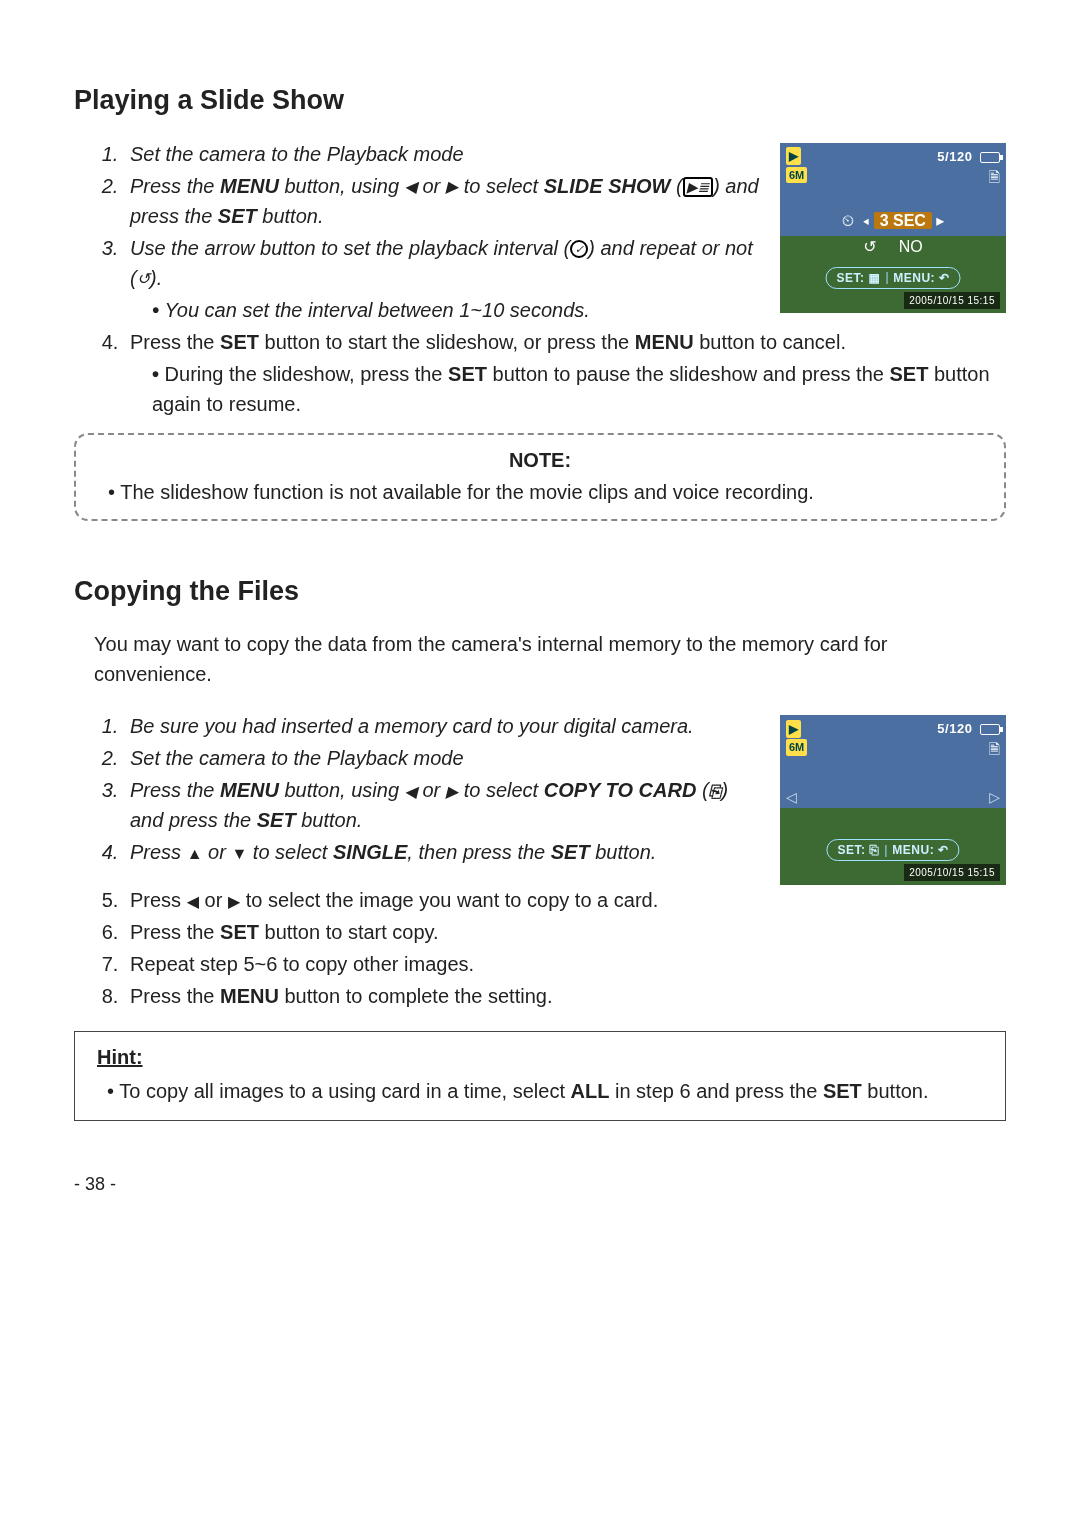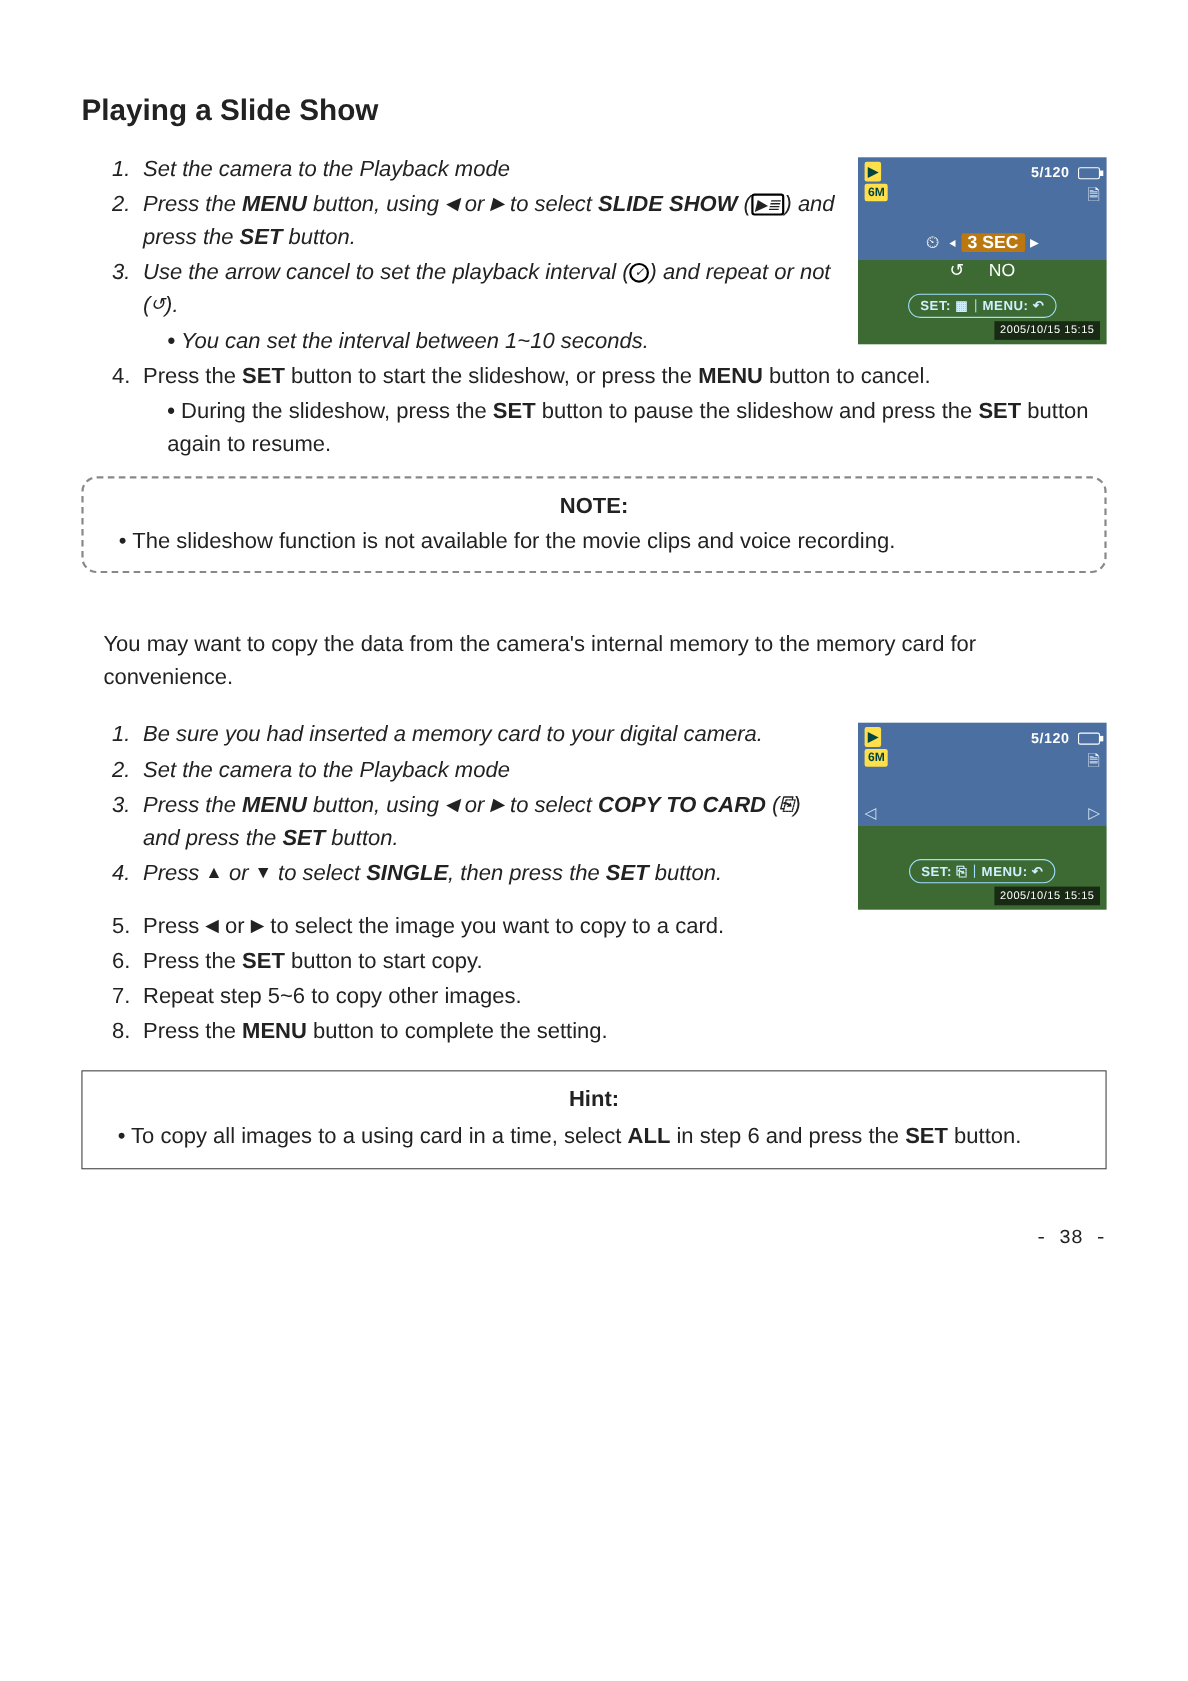--- a/index.html
+++ b/index.html
@@ -62,36 +62,36 @@
     text-align: center;
     font-weight: 600;
     margin-bottom: 2px;
   }
   .hint-box {
     border: 1.5px solid #444;
     padding: 10px 22px 14px 22px;
     margin-top: 20px;
   }
   .hint-title {
-    text-align: center;
+    text-align: left;
     font-weight: 600;
     margin-bottom: 4px;
+    text-decoration: underline;
   }
   ul.note-list, ul.hint-list {
     list-style: none;
     margin: 0;
     padding: 0 0 0 10px;
   }
   ul.note-list > li::before, ul.hint-list > li::before {
     content: "• ";
   }
   .page-num {
-    text-align: right;
+    text-align: left;
     font-size: 18px;
-    font-family: Liberation Mono, monospace;
   }
 
   
   .lcd {
     width: 226px;
     height: 170px;
     background: linear-gradient(#4a6fa0 0 55%, #3d6a32 55% 100%);
     position: relative;
     color: #fff;
     font-family: Arial, sans-serif;
@@ -142,21 +142,21 @@
   <h2>Playing a Slide Show</h2>
 
   <div class="with-screen">
     <div class="text-col">
       <ol class="steps">
         <li>Set the camera to the Playback mode</li>
         <li>
           <span>Press the </span><strong>MENU</strong><span> button, using </span><span class="inline-icon">◀</span><span> or </span><span class="inline-icon">▶</span><span> to select </span><strong>SLIDE SHOW</strong><span> (</span><span class="icon-box">▶≣</span><span>) and press the </span><strong>SET</strong><span> button.</span>
         </li>
         <li>
-          <span>Use the arrow cancel to set the playback interval (</span><span class="inline-icon" style="border:2px solid #000;border-radius:50%;width:18px;height:18px;text-align:center;line-height:14px;font-size:11px;">✓</span><span>) and repeat or not (</span><span class="inline-icon">↺</span><span>).</span>
+          <span>Use the arrow button to set the playback interval (</span><span class="inline-icon" style="border:2px solid #000;border-radius:50%;width:18px;height:18px;text-align:center;line-height:14px;font-size:11px;">✓</span><span>) and repeat or not (</span><span class="inline-icon">↺</span><span>).</span>
           <ul class="sub">
             <li>You can set the interval between 1~10 seconds.</li>
           </ul>
         </li>
       </ol>
     </div>
 
     <div class="lcd">
       <div class="topbar">
         <span class="play-badge">▶</span>
@@ -191,20 +191,21 @@
 
   <div class="note-box">
     <div class="note-title">NOTE:</div>
     <ul class="note-list">
       <li>The slideshow function is not available for the movie clips and voice recording.</li>
     </ul>
   </div>
 </div>
 
 <div class="section">
+  <h2>Copying the Files</h2>
   <p class="intro">You may want to copy the data from the camera's internal memory to the memory card for convenience.</p>
 
   <div class="with-screen">
     <div class="text-col">
       <ol class="steps">
         <li>Be sure you had inserted a memory card to your digital camera.</li>
         <li>Set the camera to the Playback mode</li>
         <li>
           <span>Press the </span><strong>MENU</strong><span> button, using </span><span class="inline-icon">◀</span><span> or </span><span class="inline-icon">▶</span><span> to select </span><strong>COPY TO CARD</strong><span> (</span><span class="inline-icon" style="font-weight:bold;">⎘</span><span>) and press the </span><strong>SET</strong><span> button.</span>
         </li>

